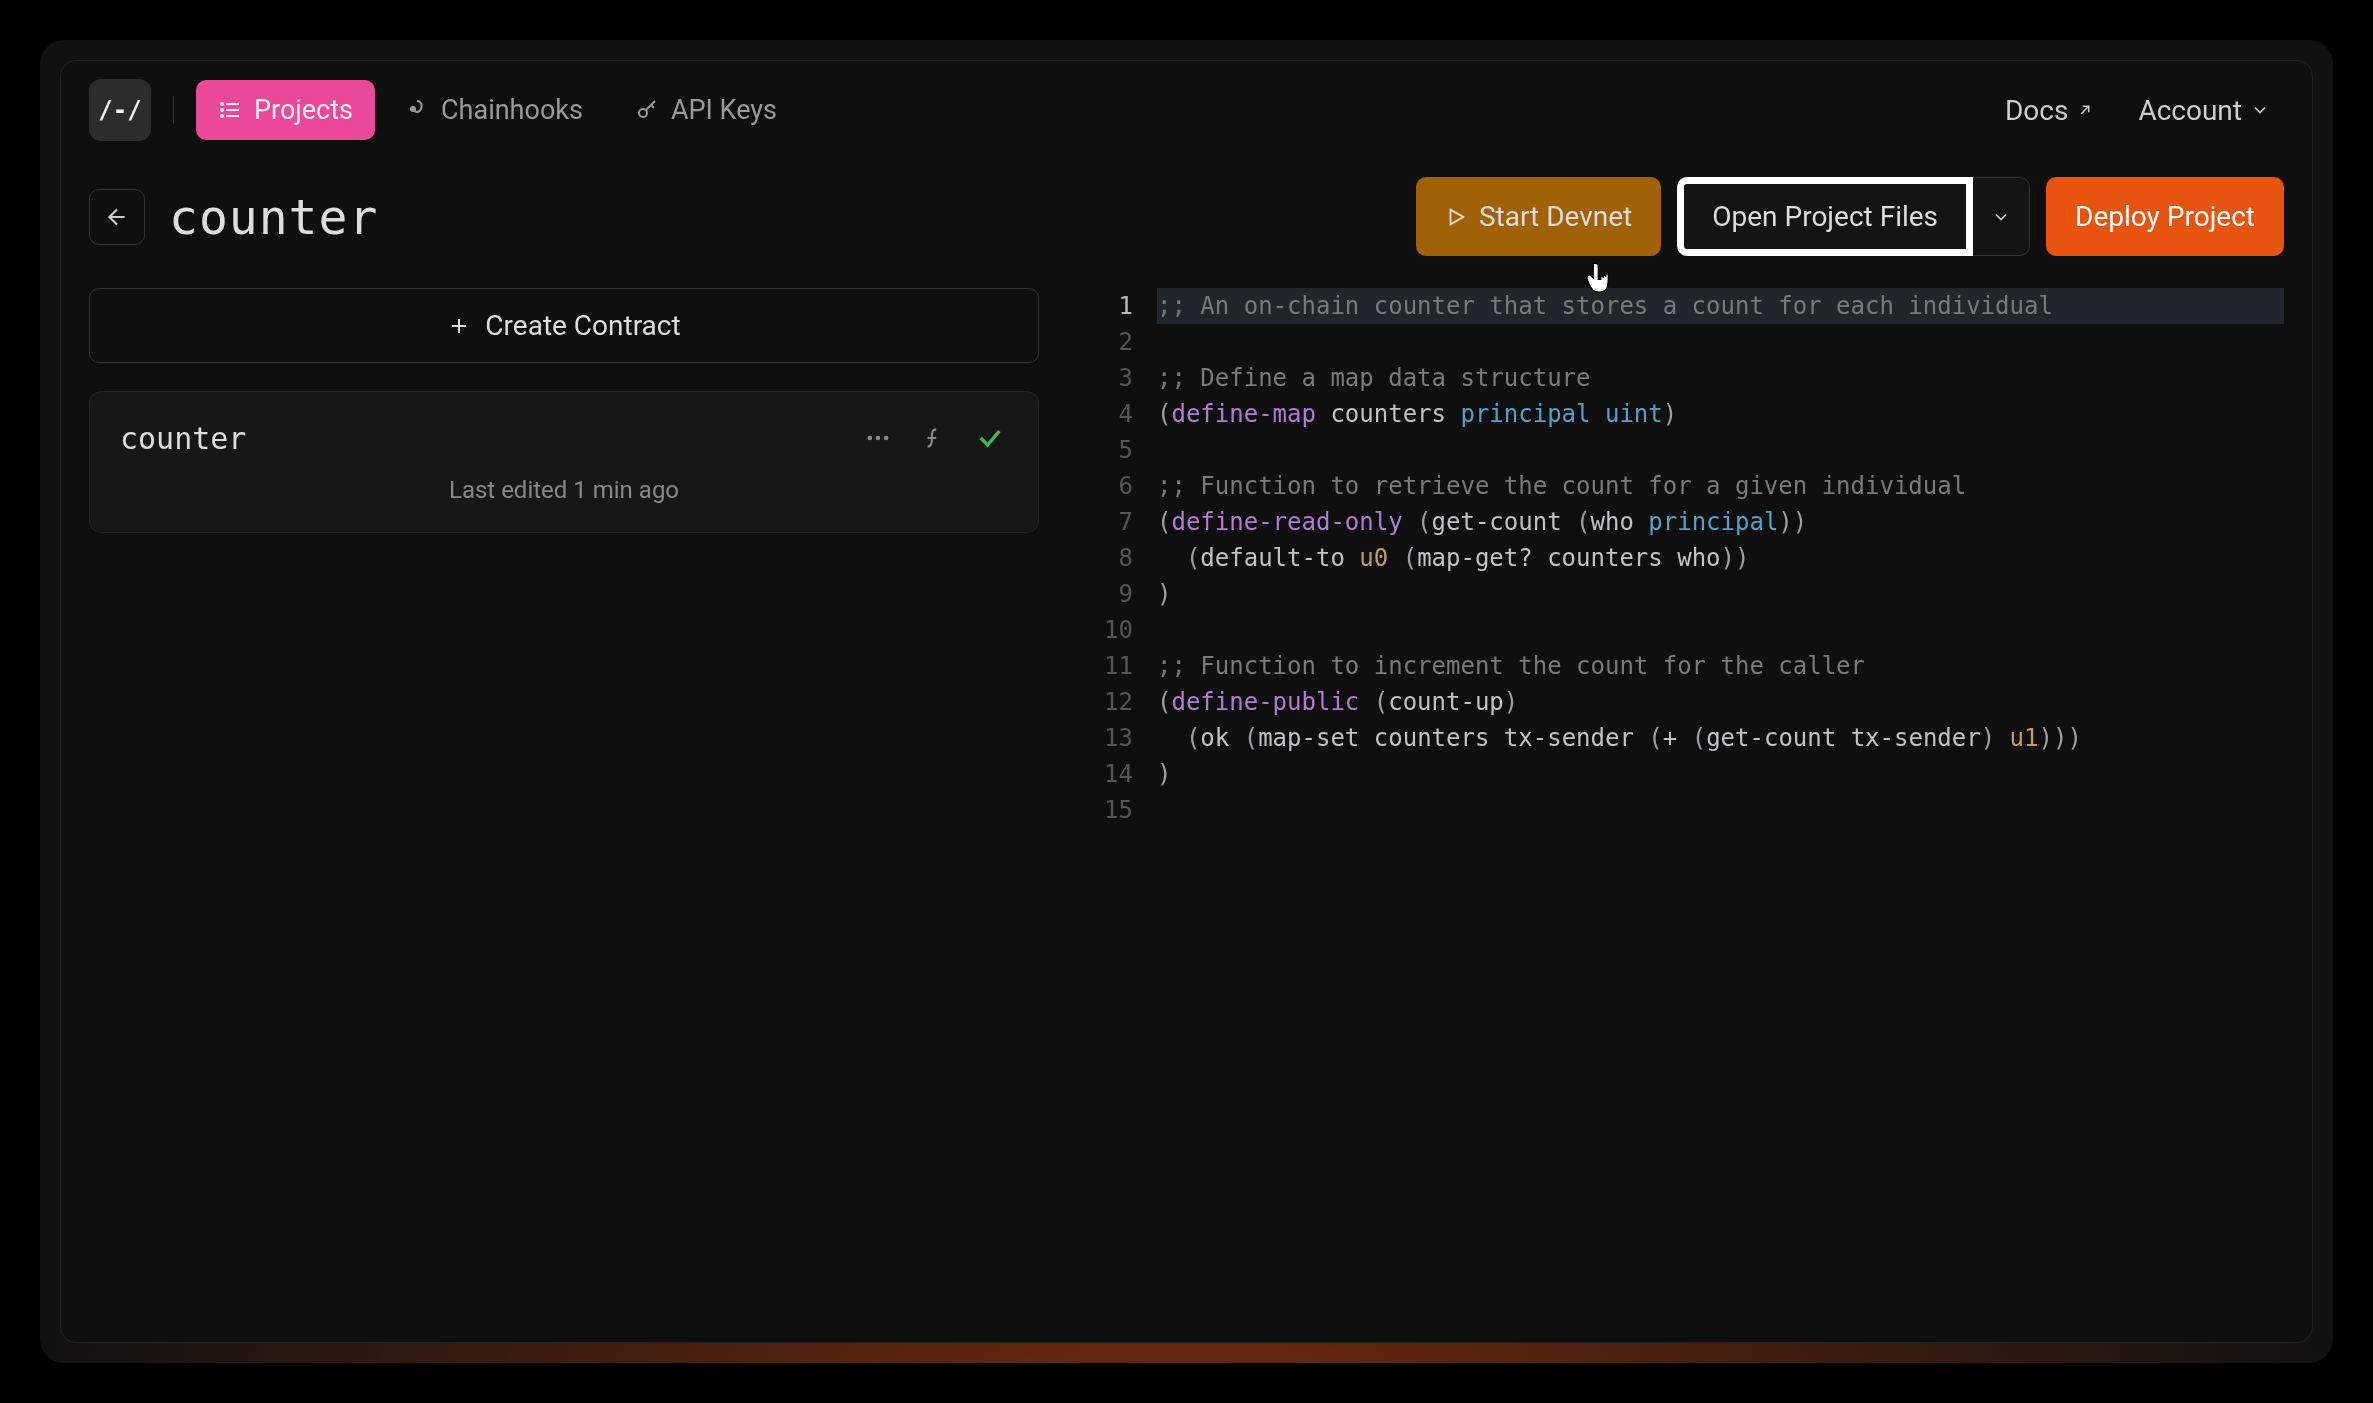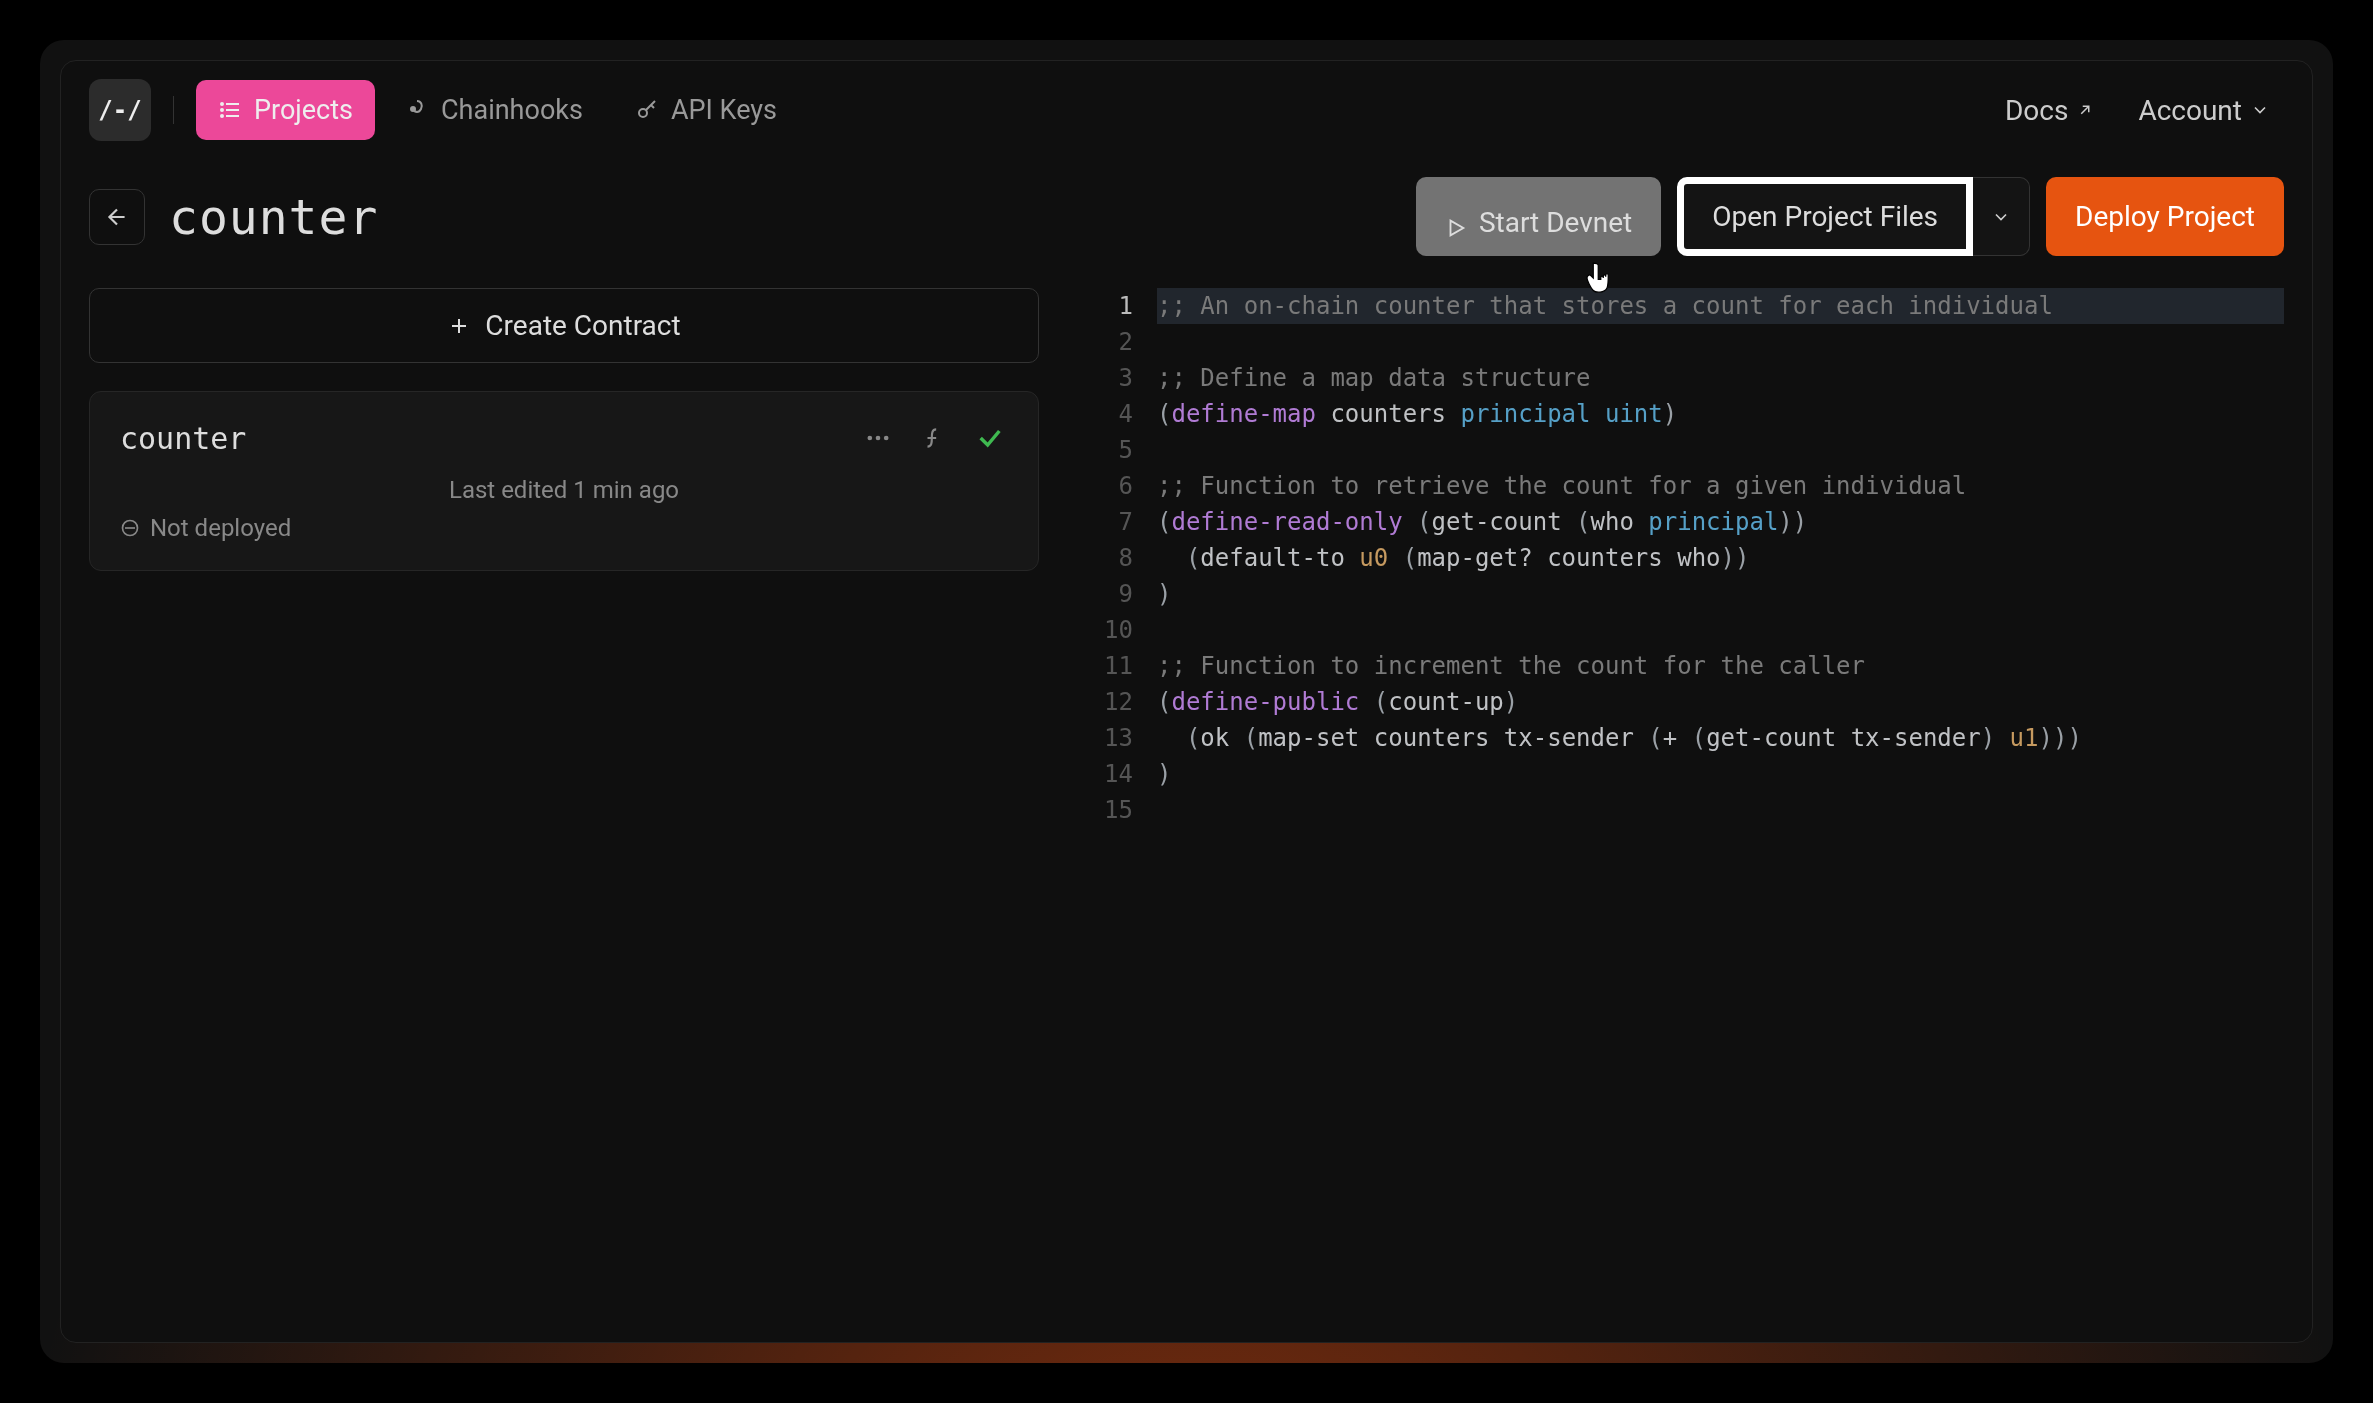--- a/index.html
+++ b/index.html
@@ -119,23 +119,22 @@
     display: flex;
     align-items: center;
     gap: 12px;
     padding: 16px 28px;
     border-radius: 10px;
     font-size: 28px;
     cursor: pointer;
     border: 1px solid transparent;
   }
   .btn-ghost {
-    background: #737373;
+    background: #a16207;
     color: #ddd;
-    align-items: flex-end;
   }
   .btn-outline {
     background: #141414;
     border: 7px solid #ffffff;
     color: #ddd;
   }
   .btn-group {
     display: flex;
   }
   .btn-group .btn-outline:first-child {
@@ -384,29 +383,20 @@
                 </svg>
             </div>
             <div class="card-icon ok">
               <svg width="28" height="28" viewBox="0 0 24 24" fill="none" stroke="currentColor" stroke-width="3">
                   <polyline points="4 12 10 18 20 6"></polyline>
                 </svg>
             </div>
           </div>
           <div class="card-meta">
             <div>Last edited 1 min ago</div>
-            <div class="status-row">
-              <span>
-                <svg width="20" height="20" viewBox="0 0 24 24" fill="none" stroke="currentColor" stroke-width="2">
-                    <circle cx="12" cy="12" r="9"></circle>
-                    <line x1="6" y1="12" x2="18" y2="12"></line>
-                  </svg>
-              </span>
-              <span>Not deployed</span>
-            </div>
           </div>
         </div>
       </div>
 
       <div class="editor">
         <div class="gutter" id="gutter">
             <div class="ln active">1</div>
             <div class="ln">2</div>
             <div class="ln">3</div>
             <div class="ln">4</div>

